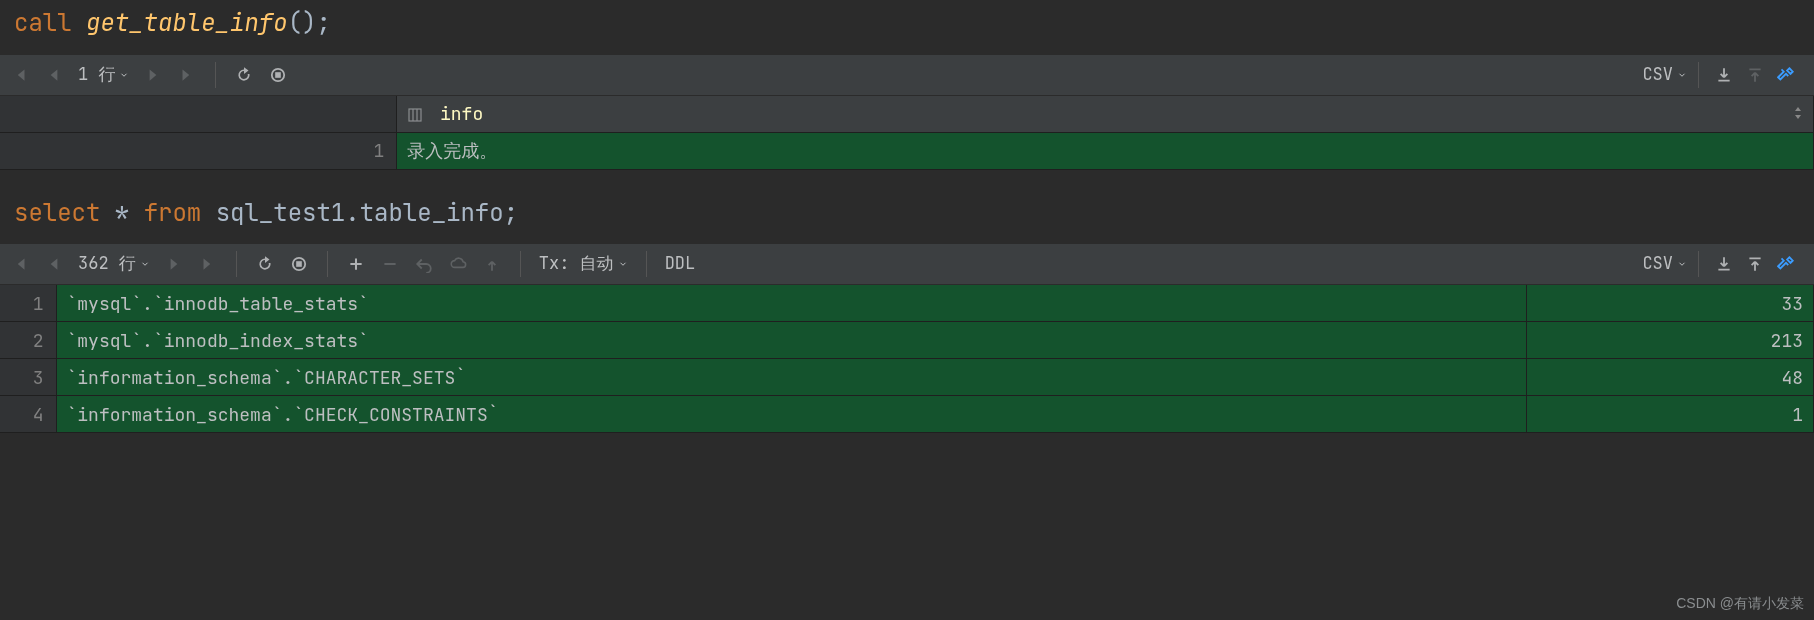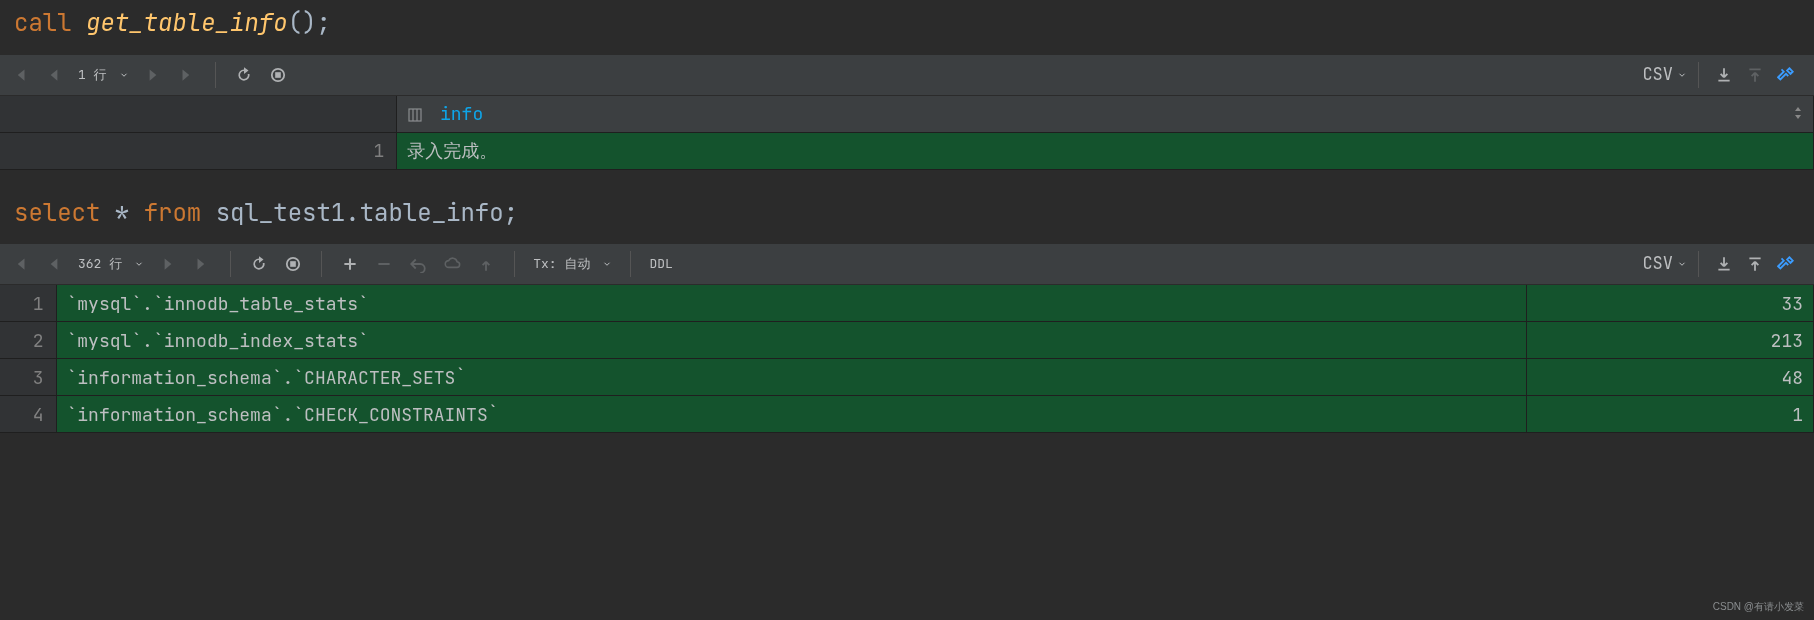--- a/index.html
+++ b/index.html
@@ -8,38 +8,38 @@
   .fn{color:#ffc66d;font-style:italic;}
   .ident{color:#a9b7c6;}
   .punct{color:#a9b7c6;}
   .toolbar{display:flex;align-items:center;background:#3c3f41;height:40px;border-top:1px solid #2b2b2b;border-bottom:1px solid #2b2b2b;padding:0 6px;}
   .tb-left{display:flex;align-items:center;gap:6px;}
   .tb-right{display:flex;align-items:center;gap:3px;margin-left:auto;padding-right:8px;}
   .vsep{width:1px;height:26px;background:#555;margin:0 8px;}
   .icon-btn{display:inline-flex;align-items:center;justify-content:center;width:28px;height:28px;color:#afb1b3;cursor:pointer;}
   .icon-btn.dis{color:#5e6163;}
   .icon-btn svg{width:18px;height:18px;}
-  .nav-txt{color:#bdbfc1;font-size:13px;padding:0 4px;display:flex;align-items:center;gap:12px;}
+  .nav-txt{color:#bdbfc1;font-size:17px;padding:0 4px;display:flex;align-items:center;gap:4px;}
   .csv{display:flex;align-items:center;gap:4px;color:#bdbfc1;font-size:17px;}
   .chev{width:10px;height:10px;}
   .result{background:#2b2b2b;}
   .grid table{border-collapse:collapse;width:100%;table-layout:fixed;}
   .grid th,.grid td{height:36px;padding:0 10px;border-right:1px solid #1f1f1f;border-bottom:1px solid #1f1f1f;vertical-align:middle;font-size:18px;}
   .grid .rownum{width:56px;text-align:right;color:#808080;background:#313335;padding-right:12px;}
-  .colhead{background:#3c3f41;color:#0ea5e9;text-align:left;position:relative;font-weight:normal;}
+  .colhead{background:#3c3f41;color:#fef9c3;text-align:left;position:relative;font-weight:normal;}
   .colhead .sorter{position:absolute;right:10px;top:50%;transform:translateY(-50%);color:#888;font-size:14px;line-height:1;}
   .colhead .hicon{display:inline-flex;vertical-align:middle;margin-right:6px;color:#8a8d8f;}
   .colhead .hicon svg{width:16px;height:16px;}
   .cell{background:#14532d;color:#bdbfc1;white-space:nowrap;overflow:hidden;text-overflow:ellipsis;}
   .cell.num{text-align:right;}
   .spacer{height:20px;}
   .t1-col1{width:200px;}
   .t2-col1{width:1470px;}
   .t2-col2{width:auto;}
-  .watermark{position:fixed;right:10px;bottom:6px;color:#8a8d8f;font-size:10px;font-family:sans-serif;}
+  .watermark{position:fixed;right:10px;bottom:6px;color:#8a8d8f;font-size:14px;font-family:sans-serif;}
 </style>
 </head>
 <body>
 
 <svg width="0" height="0" style="position:absolute">
   <defs>
     <symbol id="i-first" viewBox="0 0 16 16">
         <path d="M4 3v10M12 3l-6 5 6 5z" fill="currentColor"></path>
       </symbol>
     <symbol id="i-prev" viewBox="0 0 16 16">

